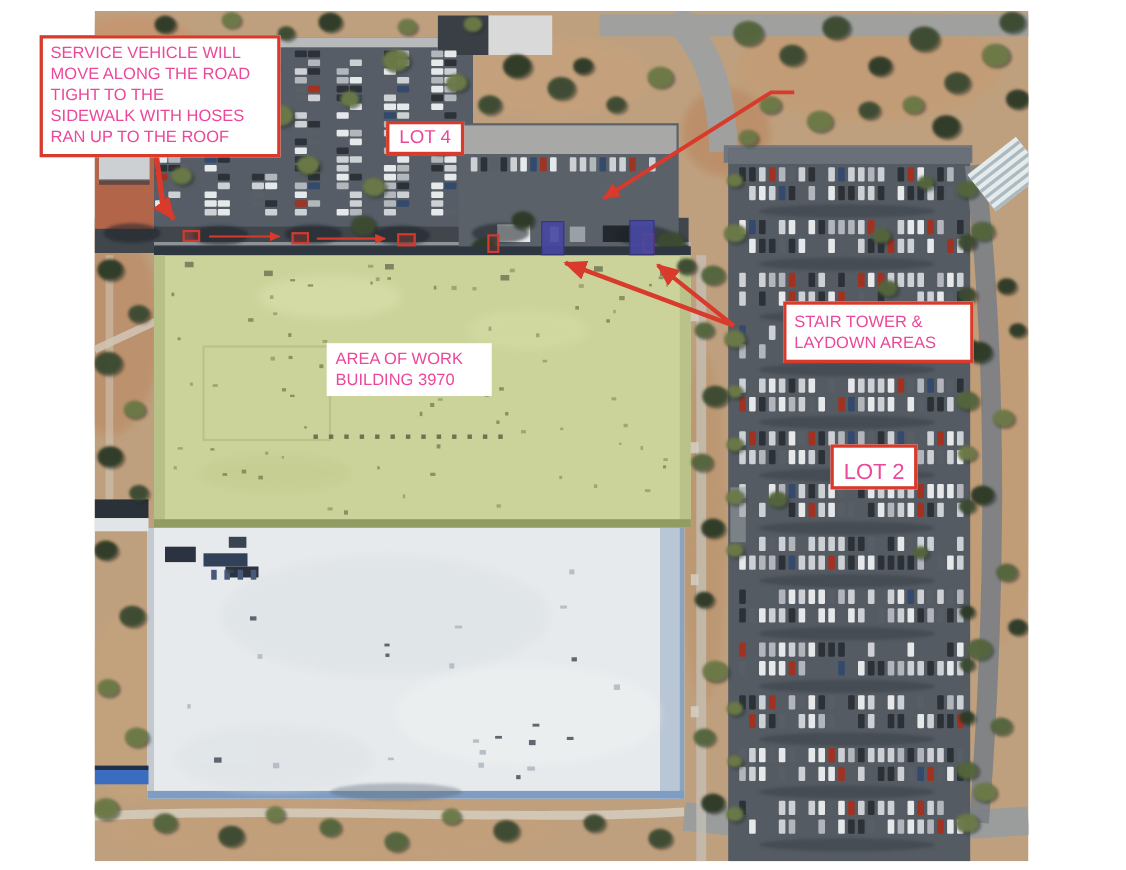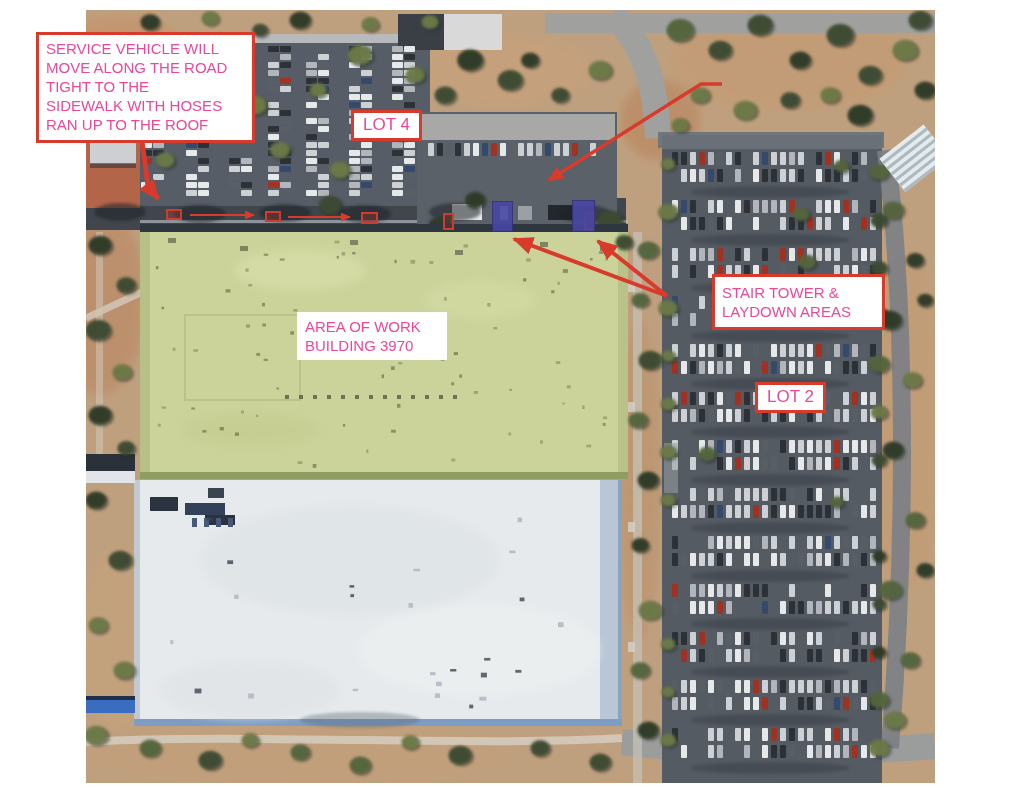--- a/index.html
+++ b/index.html
@@ -8,21 +8,21 @@
   #scene,#overlay{position:absolute;left:0;top:0;width:1024px;height:791px;}
   .note{position:absolute;background:#ffffff;color:#ec4899;white-space:pre-line;
         box-sizing:border-box;font-family:"Liberation Sans",sans-serif;}
   .note.bordered{border:3px solid #d83a2c;}
   #service-note{left:36px;top:32px;width:219px;min-height:102px;padding:5px 7px;
         font-size:15px;line-height:18.9px;}
   #lot1-label{left:351px;top:110px;padding:2px 9px 3px 9px;font-size:17px;line-height:20px;}
   #dock-note{left:722px;top:50px;width:179px;padding:5px 8px;font-size:15px;line-height:20px;}
   #stair-note{left:665px;top:274px;width:173px;padding:6px 7px;font-size:15px;line-height:19px;margin-left:47px;}
   #area-note{left:297px;top:312px;width:150px;padding:5px 8px;font-size:15px;line-height:19px;}
-  #lot2-label{left:755px;top:382px;padding:2px 9px 3px 9px;font-size:17px;line-height:20px;}
+  #lot2-label{left:755px;top:404px;padding:12px 9px 3px 9px;font-size:20px;line-height:20px;}
   .red-marker{position:absolute;box-sizing:border-box;border:2px solid #cf3b2c;
         background:rgba(190,60,45,0.30);}
   .blue-marker{position:absolute;box-sizing:border-box;background:#4747a3;opacity:0.9;
         border:1px solid #32327c;}
 </style>
 </head>
 <body>
 
 <div id="stage">
 

